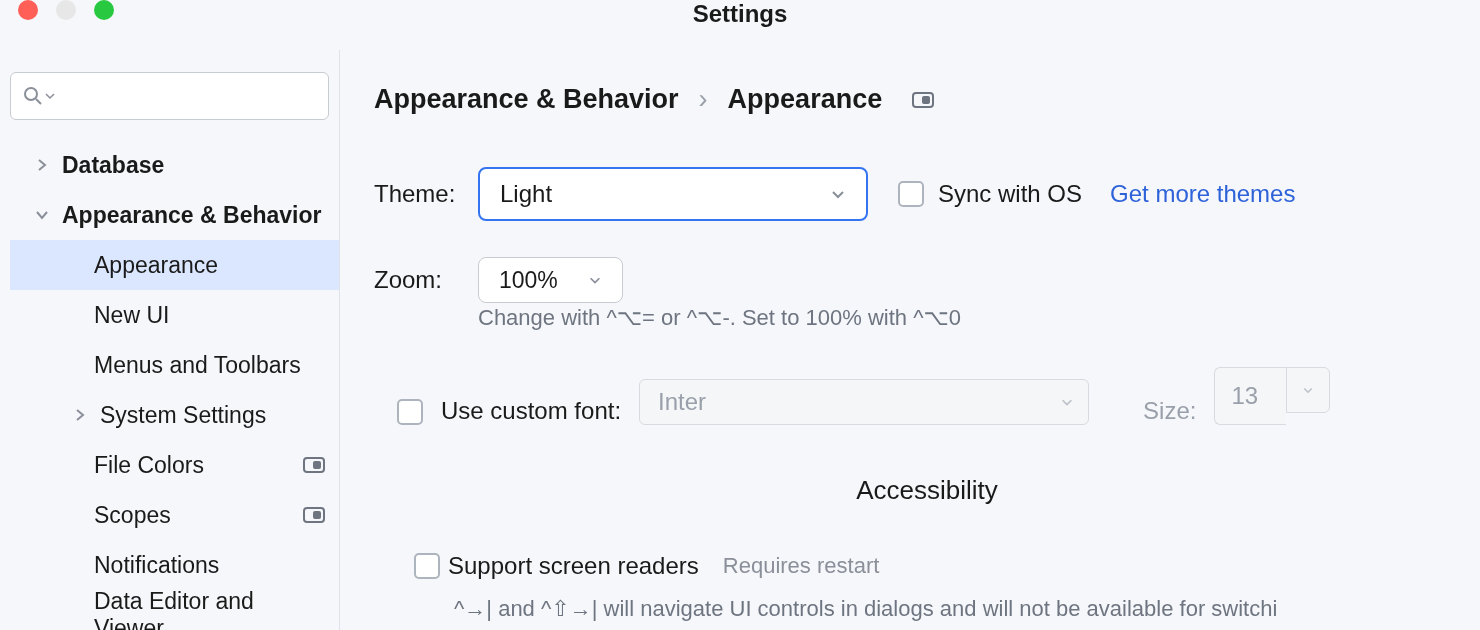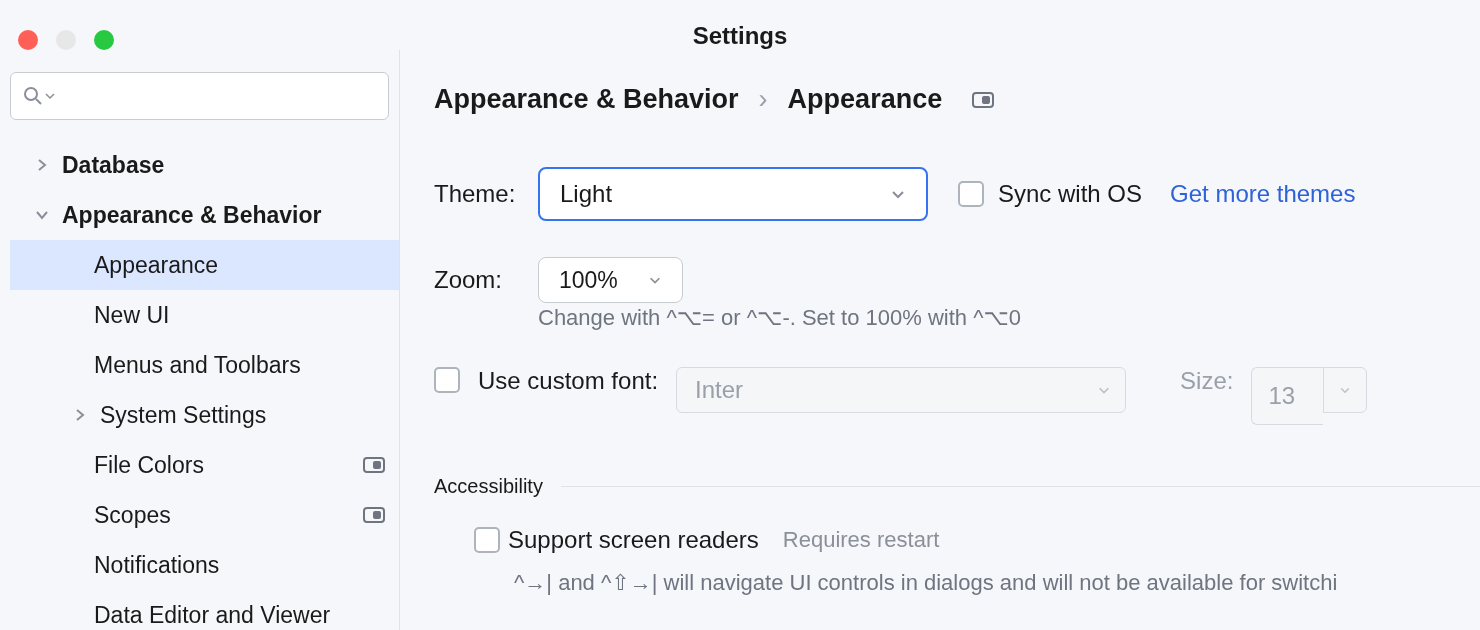--- a/index.html
+++ b/index.html
@@ -10,21 +10,21 @@
     font-size: 22px;
     color: #1a1a1a;
     overflow: hidden;
   }
 
   
   .titlebar {
     height: 50px;
     background: #f5f7fa;
     display: flex;
-    align-items: flex-end;
+    align-items: flex-start;
     padding-left: 18px;
     position: relative;
   }
   .traffic-lights { display: flex; gap: 18px; }
   .tl { width: 20px; height: 20px; border-radius: 50%; }
   .tl.close { background: #ff5f57; }
   .tl.min   { background: #e7e7e7; }
   .tl.zoom  { background: #28c840; }
   .win-title {
     position: absolute;
@@ -33,21 +33,21 @@
     font-weight: 700;
     font-size: 24px;
     color: #1a1a1a;
     pointer-events: none;
   }
 
   .body-row { display: flex; height: calc(100% - 50px); }
 
   
   .sidebar {
-    width: 400px;
+    width: 340px;
     border-right: 1px solid #dfe3e8;
     padding-top: 22px;
   }
   .search {
     margin: 0 10px 20px 10px;
     height: 48px;
     background: #ffffff;
     border: 1px solid #c7ccd1;
     border-radius: 6px;
     display: flex;
@@ -164,22 +164,23 @@
 
   .hint {
     margin-left: 104px;
     color: #6e7580;
     font-size: 22px;
     margin-top: -10px;
     margin-bottom: 36px;
   }
 
   .font-row {
-    display: flex; align-items: flex-start; gap: 18px;
+    display: flex; align-items: flex-end; gap: 18px;
     margin-bottom: 50px;
+    margin-left: 23px;
   }
   .font-row .lbl2 { font-size: 24px; }
   .sel-disabled {
     height: 46px;
     border: 1px solid #d7dbe1;
     border-radius: 6px;
     background: #f5f6f8;
     color: #9aa0aa;
     display: flex; align-items: center;
     padding: 0 14px 0 18px;
@@ -206,23 +207,24 @@
     width: 44px;
     border: 1px solid #d7dbe1;
     border-radius: 0 6px 6px 0;
     background: #f5f6f8;
     display: flex; align-items: center; justify-content: center;
     color: #bcc1c9;
   }
 
   .section-header {
     display: flex; align-items: center; gap: 18px;
-    font-size: 20px;
+    font-size: 26px;
     color: #1a1a1a;
     margin-bottom: 28px;
+    flex-direction: column;
   }
   .section-header .hr {
     flex: 1; height: 1px; background: #dfe3e8;
   }
 
   .acc-row {
     display: flex; align-items: center; gap: 8px;
     margin-left: 40px;
     font-size: 24px;
     margin-bottom: 14px;

